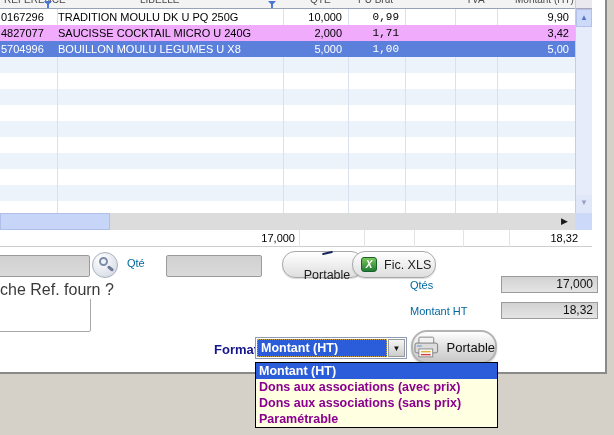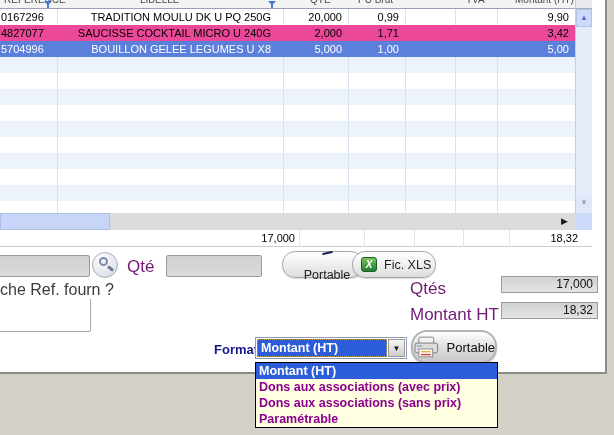--- a/index.html
+++ b/index.html
@@ -15,22 +15,22 @@
   .thead span { position:absolute; top:-6px; font-size:10px; color:#4a4a4a; white-space:nowrap; }
   .h-ref{left:4px;} .h-lib{left:140px;} .h-qty{left:310px;} .h-pu{left:358px;} .h-c6{left:466px;} .h-mt{left:515px;}
   .sortglyph { position:absolute; top:1px; width:8px; height:7px; background:#4a74d8;
                clip-path:polygon(0 0,100% 0,62% 45%,62% 100%,38% 100%,38% 45%); }
   .stripes { position:absolute; left:0; top:9px; width:575px; height:204px;
              background:repeating-linear-gradient(to bottom,#ffffff 0 16px,#edf3fb 16px 32px); }
   .vline { position:absolute; top:0; width:1px; height:213px; background:#d9e1f1; }
   .row { position:absolute; left:0; width:575px; height:16px; font-size:11px; line-height:16px; color:#000; }
   .row.selected { background:#5b80dc; color:#fff; }
   .cell { position:absolute; top:0; white-space:nowrap; overflow:hidden; }
-  .c-ref{left:1px;width:54px;} .c-lib{left:52px;width:219px;text-align:right;}
-  .c-qty{left:284px;width:58px;text-align:right;} .c-pu{left:350px;width:49px;text-align:right;}
+  .c-ref{left:1px;width:54px;} .c-lib{left:58px;width:219px;}
+  .c-qty{left:284px;width:58px;text-align:right;} .c-pu{left:350px;width:49px;text-align:right;font-family:Liberation Mono, monospace;}
   .c-mt{left:498px;width:71px;text-align:right;}
 
   
   .vsb { position:absolute; left:575px; top:0; width:17px; height:213px; background:#e6ecfa; border-left:1px solid #c6cede; }
   .vsb-corner { position:absolute; left:0; top:0; width:16px; height:9px; background:#e9e9ef; border-bottom:1px solid #a8a8b8; }
   .vsb-up { position:absolute; left:0; top:9px; width:16px; height:18px; background:#ccd9f8; border:1px solid #b2c2e8;
             color:#5677c8; font-size:8px; line-height:16px; text-align:center; }
   .vsb-down { position:absolute; left:0; bottom:0; width:16px; height:18px; background:#e0e7f8;
               color:#97a2bf; font-size:8px; line-height:16px; text-align:center; }
 
@@ -53,21 +53,21 @@
             border:1px solid #9b9b9b; border-radius:2px; }
   .inp-search { left:-2px; top:255px; width:92px; }
   .inp-qty { left:166px; top:255px; width:96px; }
   .searchbtn { position:absolute; left:92px; top:252px; width:26px; height:26px; border-radius:50%;
                background:radial-gradient(circle at 35% 28%,#ffffff,#dde2ea 70%,#c9cfda);
                border:1px solid #a9b0bc; }
   .mag-circle { position:absolute; left:6px; top:4px; width:9px; height:9px; border:2px solid #7d8aa8;
                 border-radius:50%; background:#eef3fa; }
   .mag-handle { position:absolute; left:14px; top:14px; width:7px; height:3px; background:#6d7a98;
                 border-radius:2px; transform:rotate(38deg); }
-  .lbl { position:absolute; font-size:17px; color:#701a75; white-space:nowrap; }
+  .lbl { position:absolute; font-size:11px; color:#0369a1; white-space:nowrap; }
   .pill { position:absolute; height:27px; border-radius:13px; background:linear-gradient(#ffffff,#efefef 50%,#dedede);
           border:1px solid #a8a8a8; display:flex; align-items:center; font-size:12.5px; color:#1d1d1d;
           box-shadow:0 1px 1px rgba(0,0,0,.15); }
   .pill-portable { left:282px; top:251px; width:82px; padding-left:8px; gap:14px;flex-direction:column; }
   .pill-xls { left:352px; top:251px; width:84px; padding-left:8px; gap:7px; }
   .ic-portable { width:11px; height:17px; border-radius:3px; transform:rotate(-14deg);
                  background:linear-gradient(135deg,#5e84e8,#20347e); border:1px solid #16245c;
                  box-shadow:inset 0 0 0 1px rgba(255,255,255,.35); }
   .ic-xls { width:16px; height:15px; border-radius:3px; background:linear-gradient(#7cc55b,#1f7c33);
             border:1px solid #176327; color:#fff; font-size:10px; font-weight:bold; text-align:center;
@@ -127,34 +127,34 @@
         <span class="h-pu">PU Brut</span>
         <span class="h-c6">TVA</span>
         <span class="h-mt">Montant (HT)</span>
         <i class="sortglyph" style="left:44px;"></i>
         <i class="sortglyph" style="left:268px;"></i>
       </div>
 
       <div class="row" style="top:9px;">
         <span class="cell c-ref">0167296</span>
         <span class="cell c-lib">TRADITION MOULU DK U PQ 250G</span>
-        <span class="cell c-qty">20,000</span>
+        <span class="cell c-qty">10,000</span>
         <span class="cell c-pu">0,99</span>
         <span class="cell c-mt">9,90</span>
       </div>
-      <div class="row" style="top:25px; background:#ec4899;">
+      <div class="row" style="top:25px; background:#f0abfc;">
         <span class="cell c-ref">4827077</span>
         <span class="cell c-lib">SAUCISSE COCKTAIL MICRO U 240G</span>
         <span class="cell c-qty">2,000</span>
         <span class="cell c-pu">1,71</span>
         <span class="cell c-mt">3,42</span>
       </div>
       <div class="row selected" style="top:41px;">
         <span class="cell c-ref">5704996</span>
-        <span class="cell c-lib">BOUILLON GELEE LEGUMES U X8</span>
+        <span class="cell c-lib">BOUILLON MOULU LEGUMES U X8</span>
         <span class="cell c-qty">5,000</span>
         <span class="cell c-pu">1,00</span>
         <span class="cell c-mt">5,00</span>
       </div>
 
       <div class="vsb">
         <div class="vsb-corner"></div>
         <div class="vsb-up">▲</div>
         <div class="vsb-down">▼</div>
       </div>

